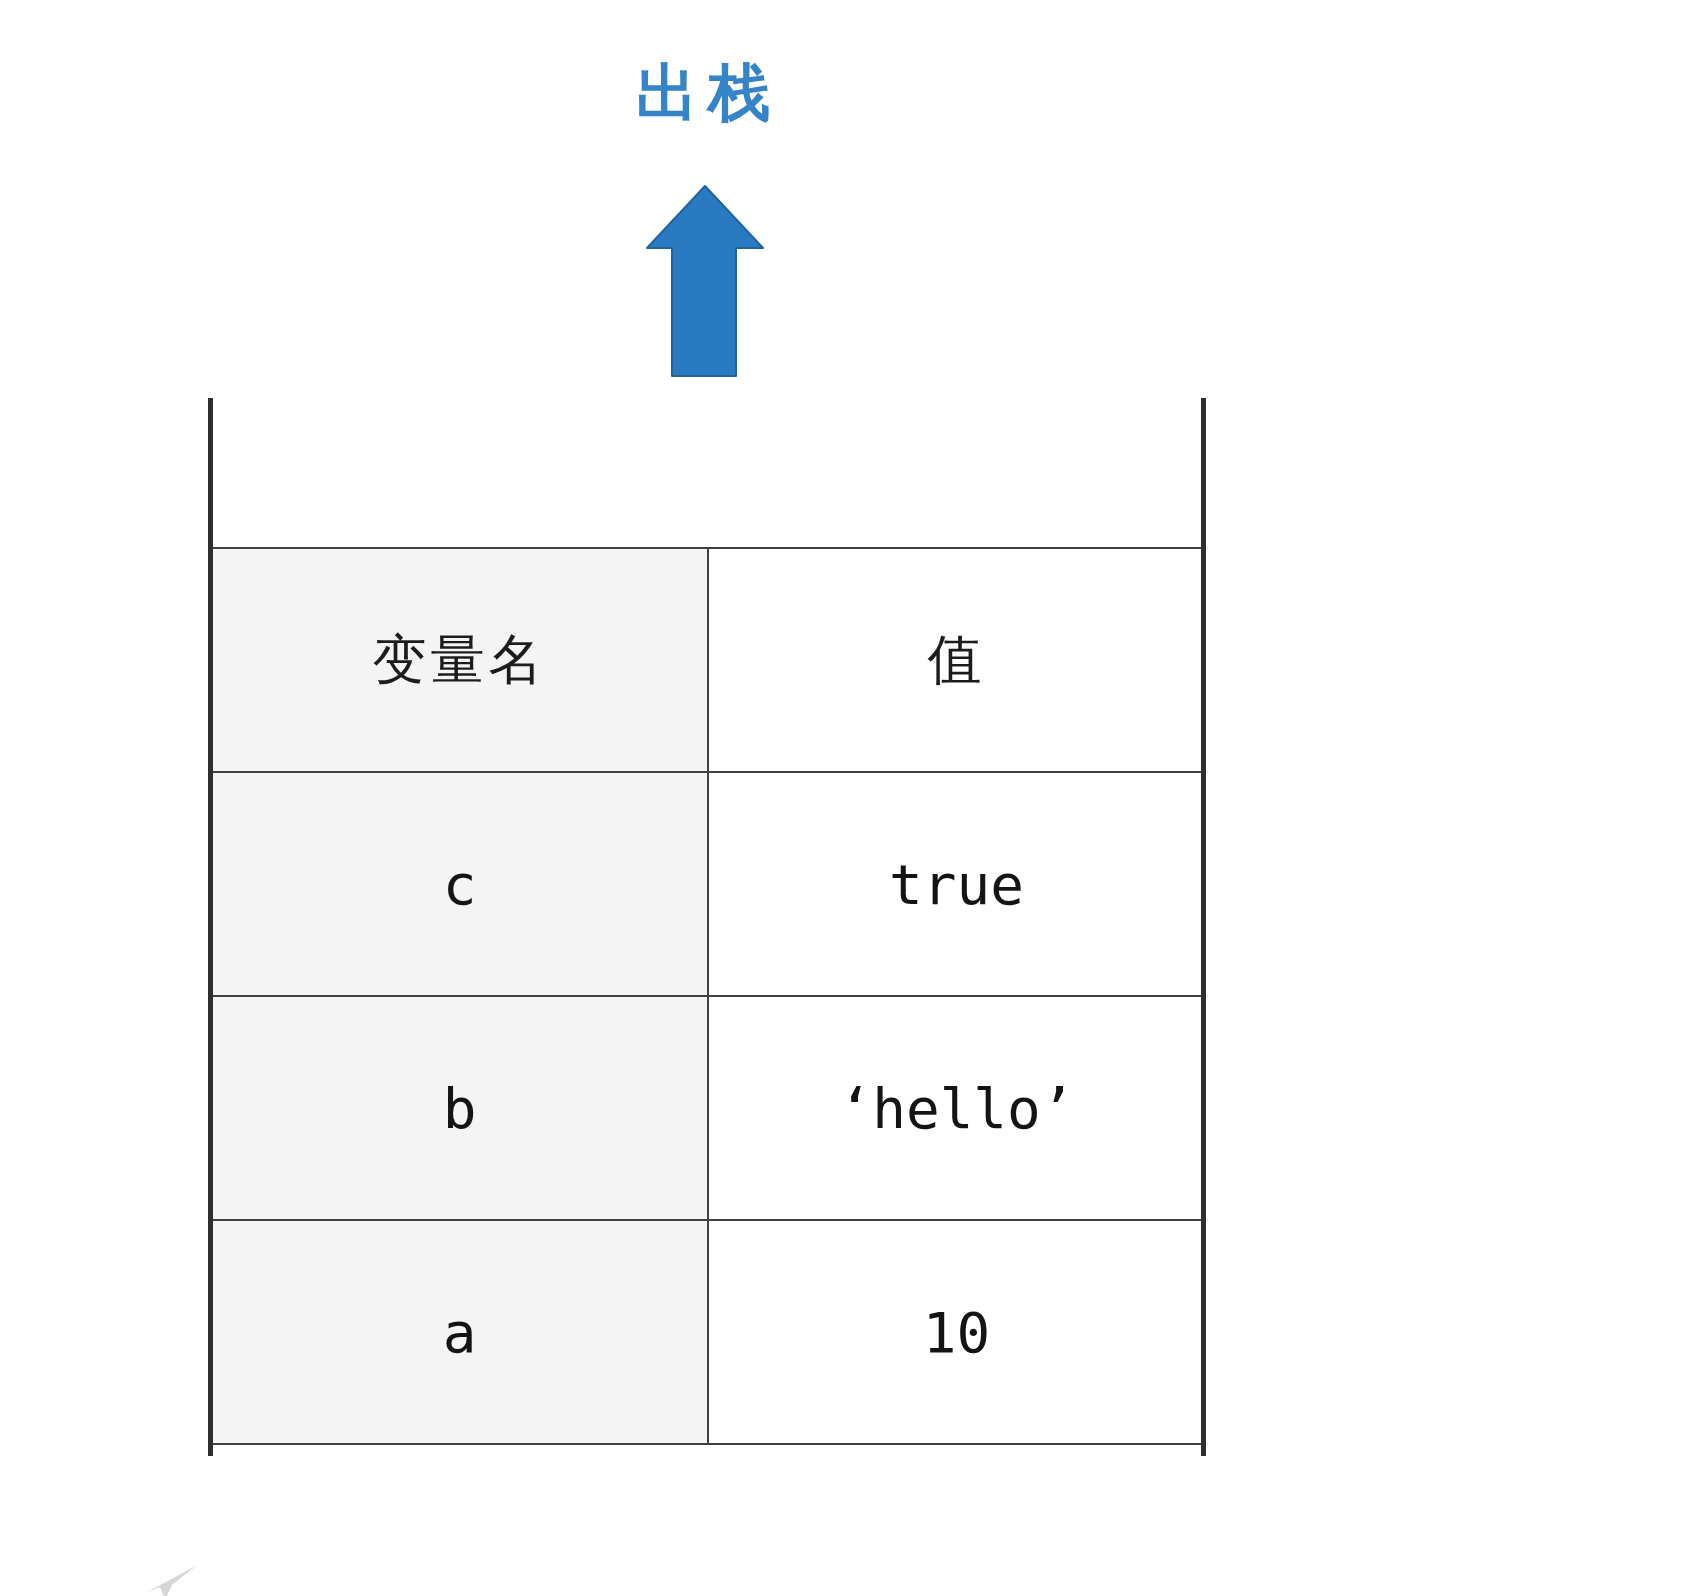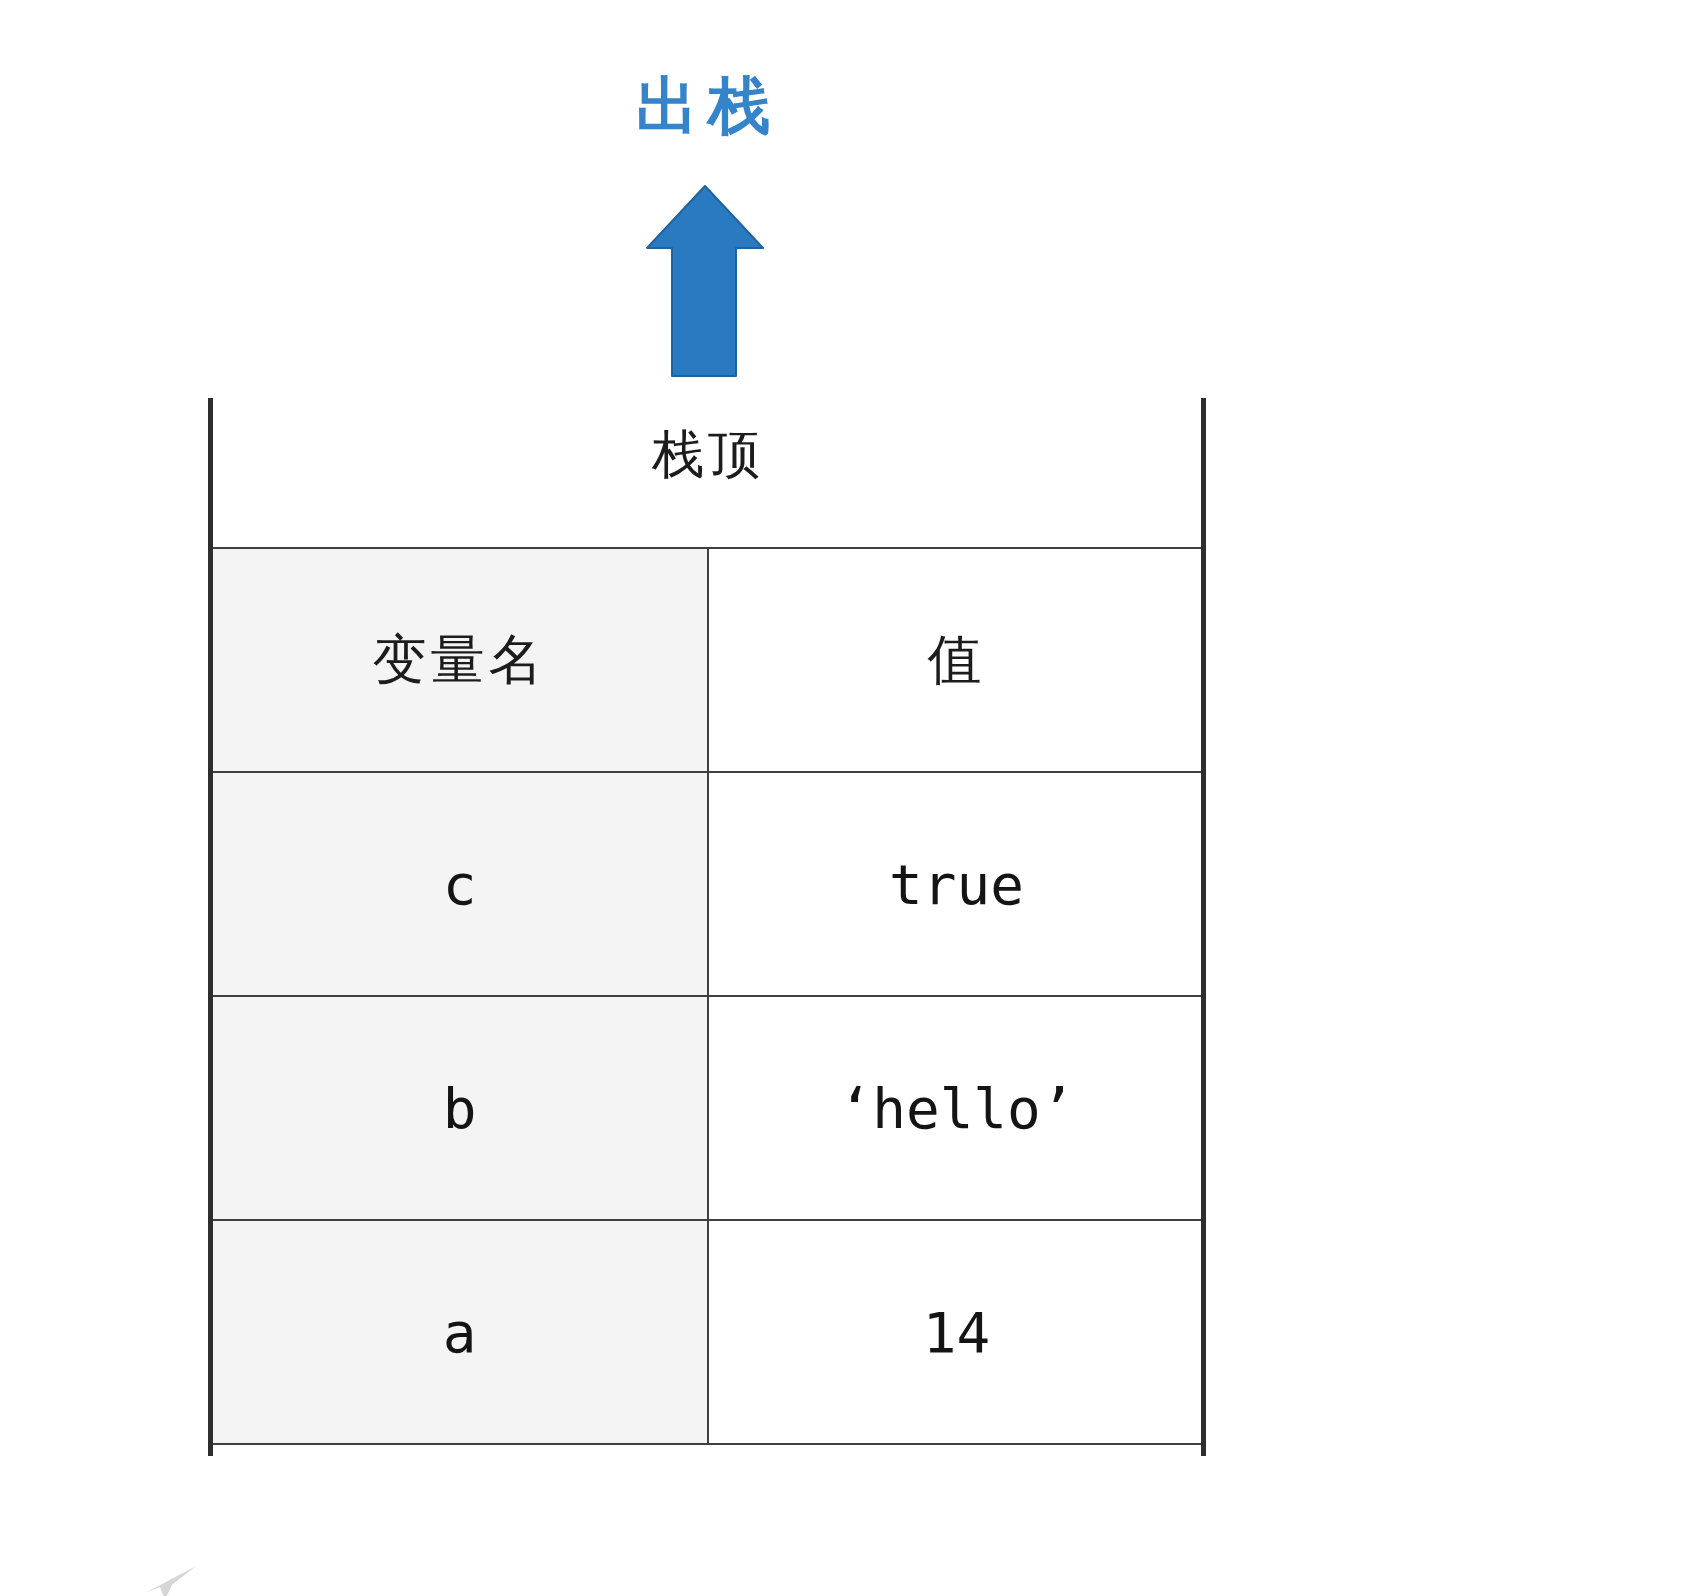--- a/index.html
+++ b/index.html
@@ -12,21 +12,21 @@
     width: 1696px;
     height: 1596px;
     background: #ffffff;
     overflow: hidden;
     font-family: "DejaVu Sans", "Liberation Sans", sans-serif;
     color: #1c1c1c;
   }
   .pop-label {
     position: absolute;
     left: 210px;
-    top: 64px;
+    top: 51px;
     width: 996px;
     text-align: center;
     font-size: 62px;
     font-weight: 600;
     letter-spacing: 10px;
     color: #3583c9;
   }
   .arrow-wrap {
     position: absolute;
     left: 645px;
@@ -115,39 +115,38 @@
 
   <div class="arrow-wrap">
     <svg width="120" height="194" viewBox="0 0 120 194" xmlns="http://www.w3.org/2000/svg">
       <polygon points="60,2 118,64 91,64 91,192 27,192 27,64 2,64" fill="#2a7ac1" stroke="#1f639f" stroke-width="2" stroke-linejoin="round"></polygon>
     </svg>
   </div>
 
   <div class="wall wall-left"></div>
   <div class="wall wall-right"></div>
 
-  <div class="stack-top-label">栈顶</div>
 
   <table class="stack-table">
     <tbody>
         <tr>
       <th class="name-col">变量名</th>
       <th class="value-col">值</th>
     </tr>
     <tr>
       <td class="name-col">c</td>
       <td class="value-col">true</td>
     </tr>
     <tr>
       <td class="name-col">b</td>
       <td class="value-col">‘hello’</td>
     </tr>
     <tr>
       <td class="name-col">a</td>
-      <td class="value-col">14</td>
+      <td class="value-col">10</td>
     </tr>
   </tbody>
     </table>
 
 
   <div class="stray-mark"></div>
 
 </div>
 
 </body></html>

